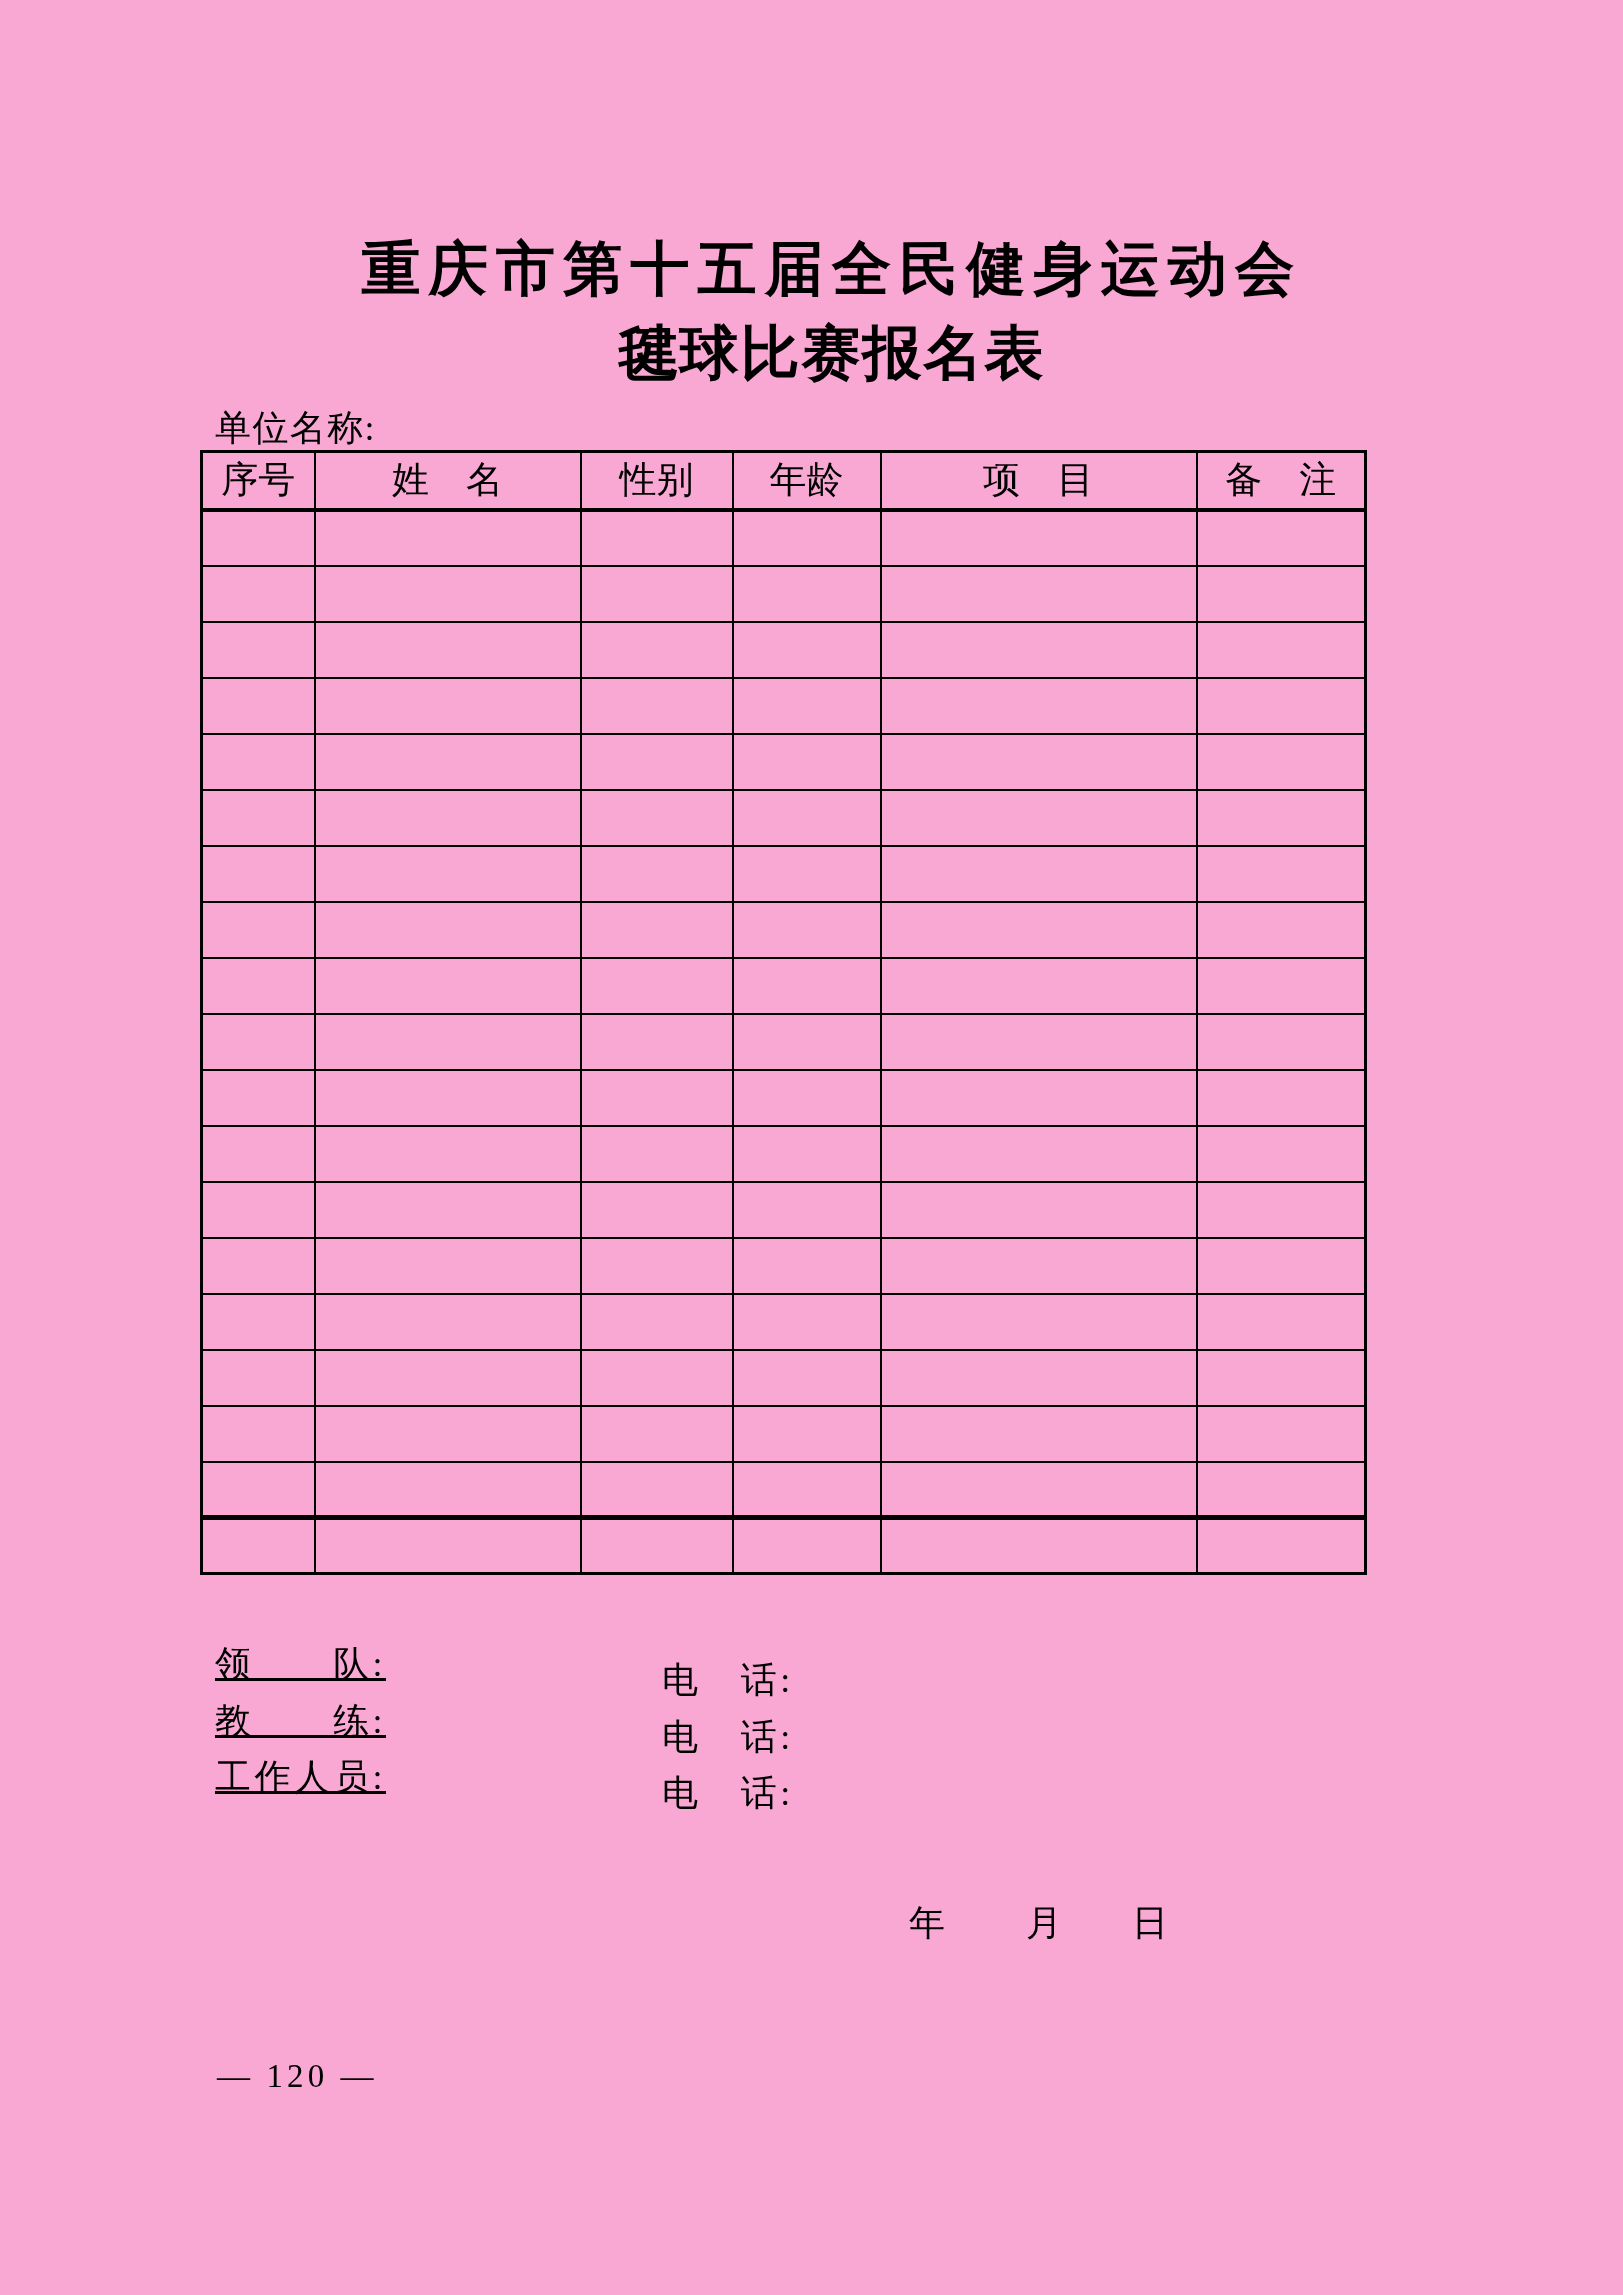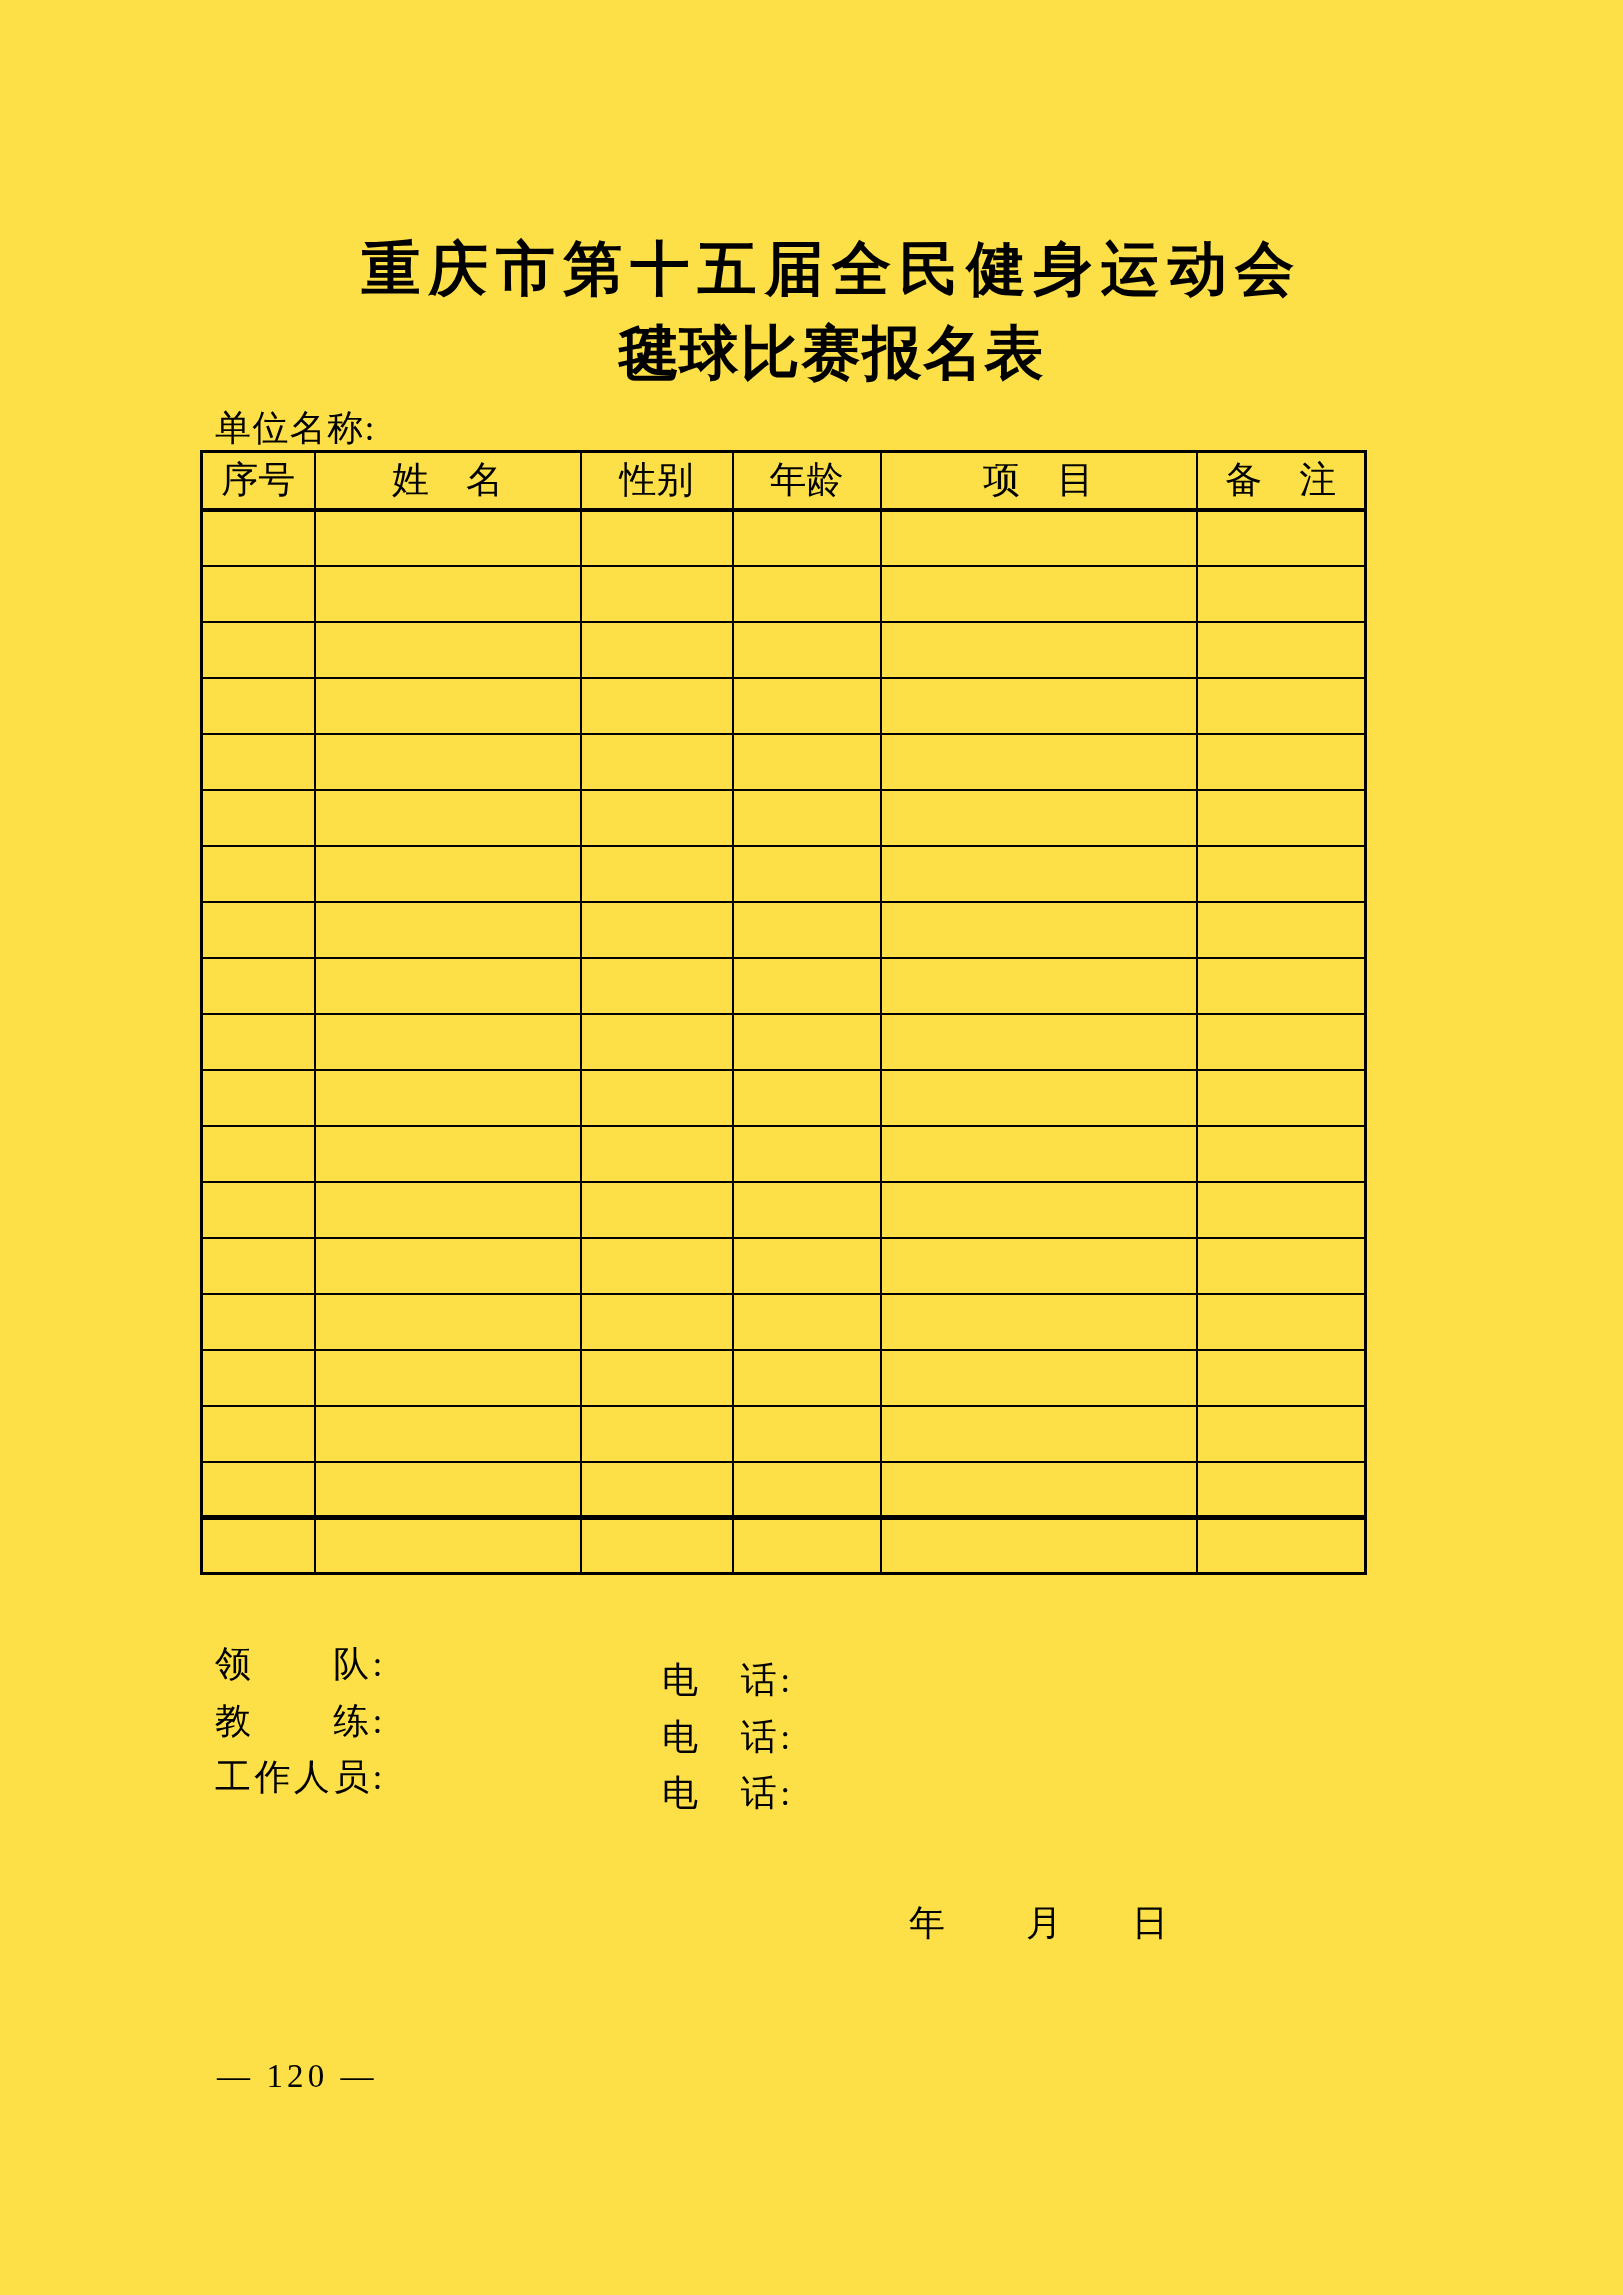--- a/index.html
+++ b/index.html
@@ -4,21 +4,21 @@
 <style>
   html, body {
     margin: 0;
     padding: 0;
     background: #ffffff;
   }
   .page {
     position: relative;
     width: 1623px;
     height: 2295px;
-    background: #fde047;
+    background: #f9a8d4;
     color: #000000;
     font-family: "Liberation Serif", serif;
     overflow: hidden;
   }
   .title {
     position: absolute;
     left: 0;
     width: 1664px;
     text-align: center;
     font-weight: bold;
@@ -88,20 +88,21 @@
     font-size: 36px;
     white-space: nowrap;
   }
   .contact-line {
     position: absolute;
     left: 215px;
     width: 954px;
     font-size: 36px;
     letter-spacing: 3.4px;
     white-space: nowrap;
+    text-decoration: underline;
   }
   .contact-line .phone {
     position: absolute;
     left: 447px;
     top: 16px;
     letter-spacing: 3.4px;
     white-space: nowrap;
     text-align: right;
   }
   #contact-0 { top: 1640px; }

